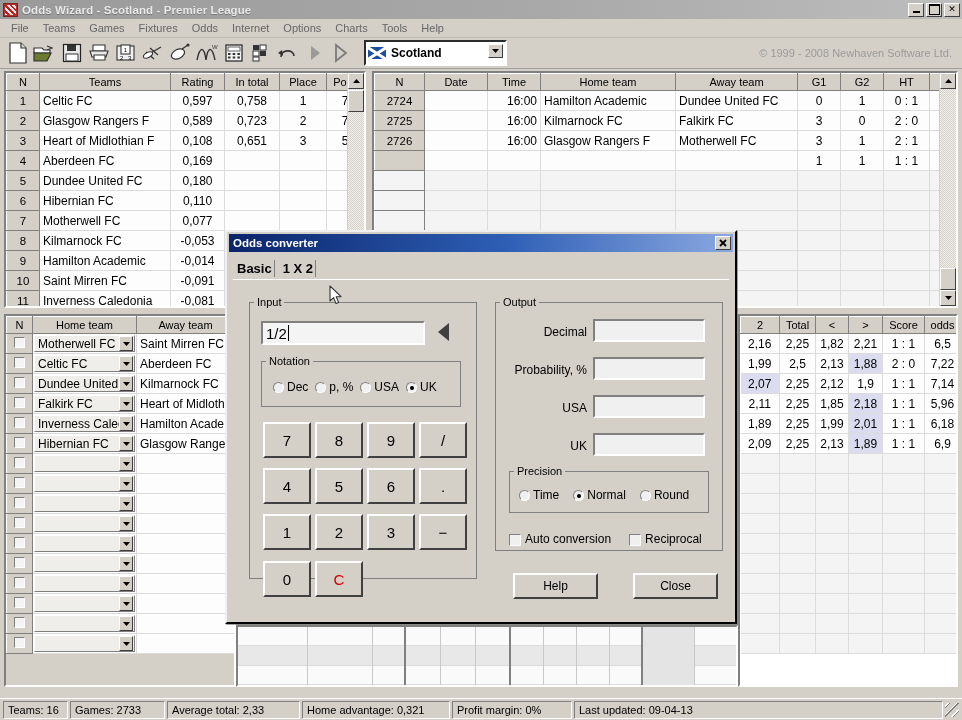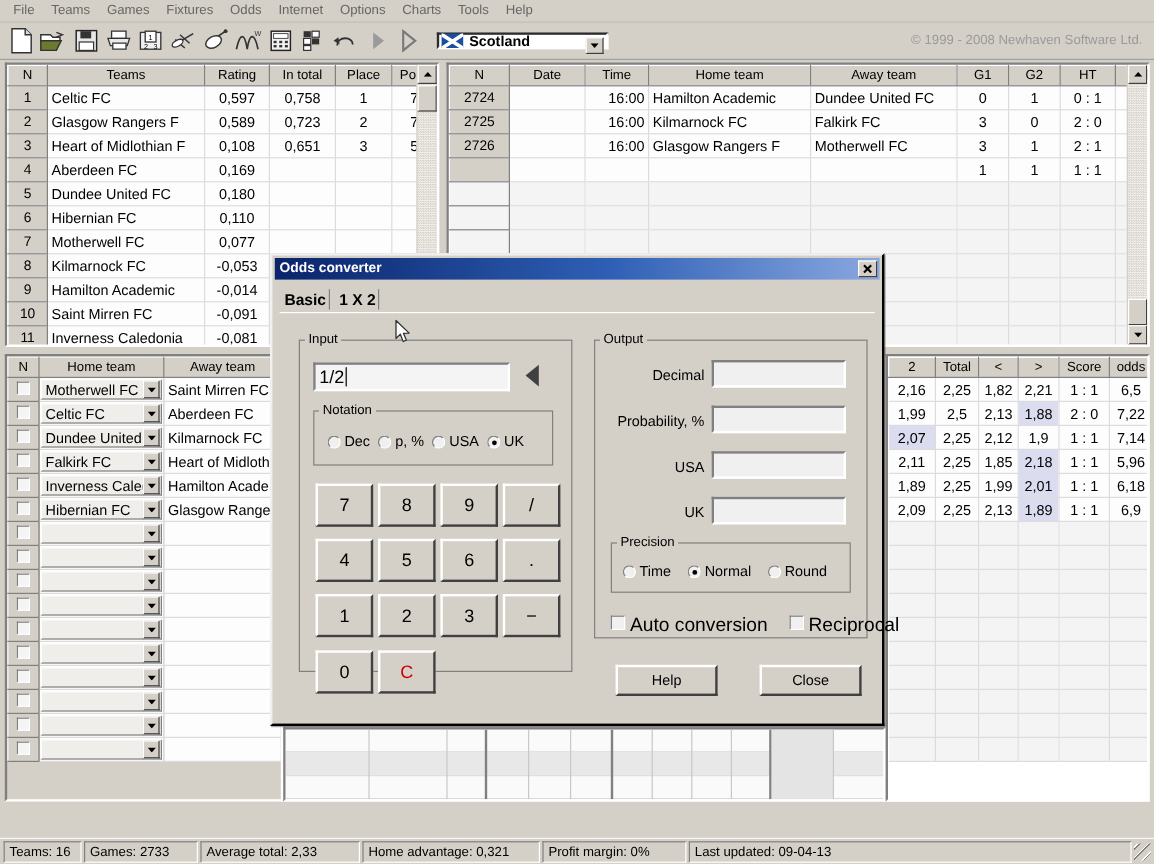--- a/index.html
+++ b/index.html
@@ -79,21 +79,21 @@
     position: relative;
   }
   .tbtn {
     width: 25px; height: 25px;
     display: flex; align-items: center; justify-content: center;
     margin-right: 2px; position: relative;
   }
   .tbtn svg { display:block; }
   .combo {
     margin-left: 8px;
-    width: 143px; height: 14px;
+    width: 143px; height: 26px;
     background: #fff;
     border: 2px inset #d4d0c8;
     border-color: #808080 #fff #fff #808080;
     display: flex; align-items: center;
     padding-left: 2px; position: relative;
   }
   .combo .flag {
     width: 18px; height: 12px; margin-right: 5px;
     background: #1a4fa0; position: relative; overflow: hidden;
     flex: 0 0 auto;
@@ -247,21 +247,21 @@
   .radio .dot {
     width: 11px; height: 11px; border-radius: 50%;
     background:#f0f0f0; border: 1px solid;
     border-color:#808080 #fff #fff #808080;
     margin-right: 3px; position: relative; flex:0 0 auto;
   }
   .radio.on .dot::after {
     content:""; position:absolute; left:3px; top:3px;
     width:4px; height:4px; border-radius:50%; background:#000;
   }
-  .cbx { display:inline-flex; align-items:flex-start; font-size:16px; white-space:nowrap; }
+  .cbx { display:inline-flex; align-items:flex-end; font-size:12px; white-space:nowrap; }
   .cbx .box {
     width: 12px; height: 12px; background:#f0f0f0;
     border: 1px solid; border-color:#808080 #fff #fff #808080;
     margin-right: 4px; flex:0 0 auto;
   }
   .kbtn {
     position: absolute;
     background: #d4d0c8;
     border: 2px solid; border-color:#fff #404040 #404040 #fff;
     display:flex; align-items:center; justify-content:center;
@@ -300,20 +300,34 @@
     content:""; position:absolute; inset:0;
     background: repeating-linear-gradient(135deg,
       transparent 0 2px, #fff 2px 3px, #808080 3px 4px, transparent 4px 6px);
   }
 </style>
 </head>
 <body>
 
 <div class="app">
 
+  <div class="titlebar">
+    <div class="ticon"></div>
+    <div class="ttext">Odds Wizard - Scotland - Premier League</div>
+    <div class="spacer"></div>
+    <div class="winbtn min">
+        <span class="g"></span>
+      </div>
+    <div class="winbtn max">
+        <span class="g"></span>
+      </div>
+    <div class="winbtn">
+        <span class="g">✕</span>
+      </div>
+  </div>
 
   <div class="menubar">
     <div class="mi">File</div>
     <div class="mi">Teams</div>
     <div class="mi">Games</div>
     <div class="mi">Fixtures</div>
     <div class="mi">Odds</div>
     <div class="mi">Internet</div>
     <div class="mi">Options</div>
     <div class="mi">Charts</div>

